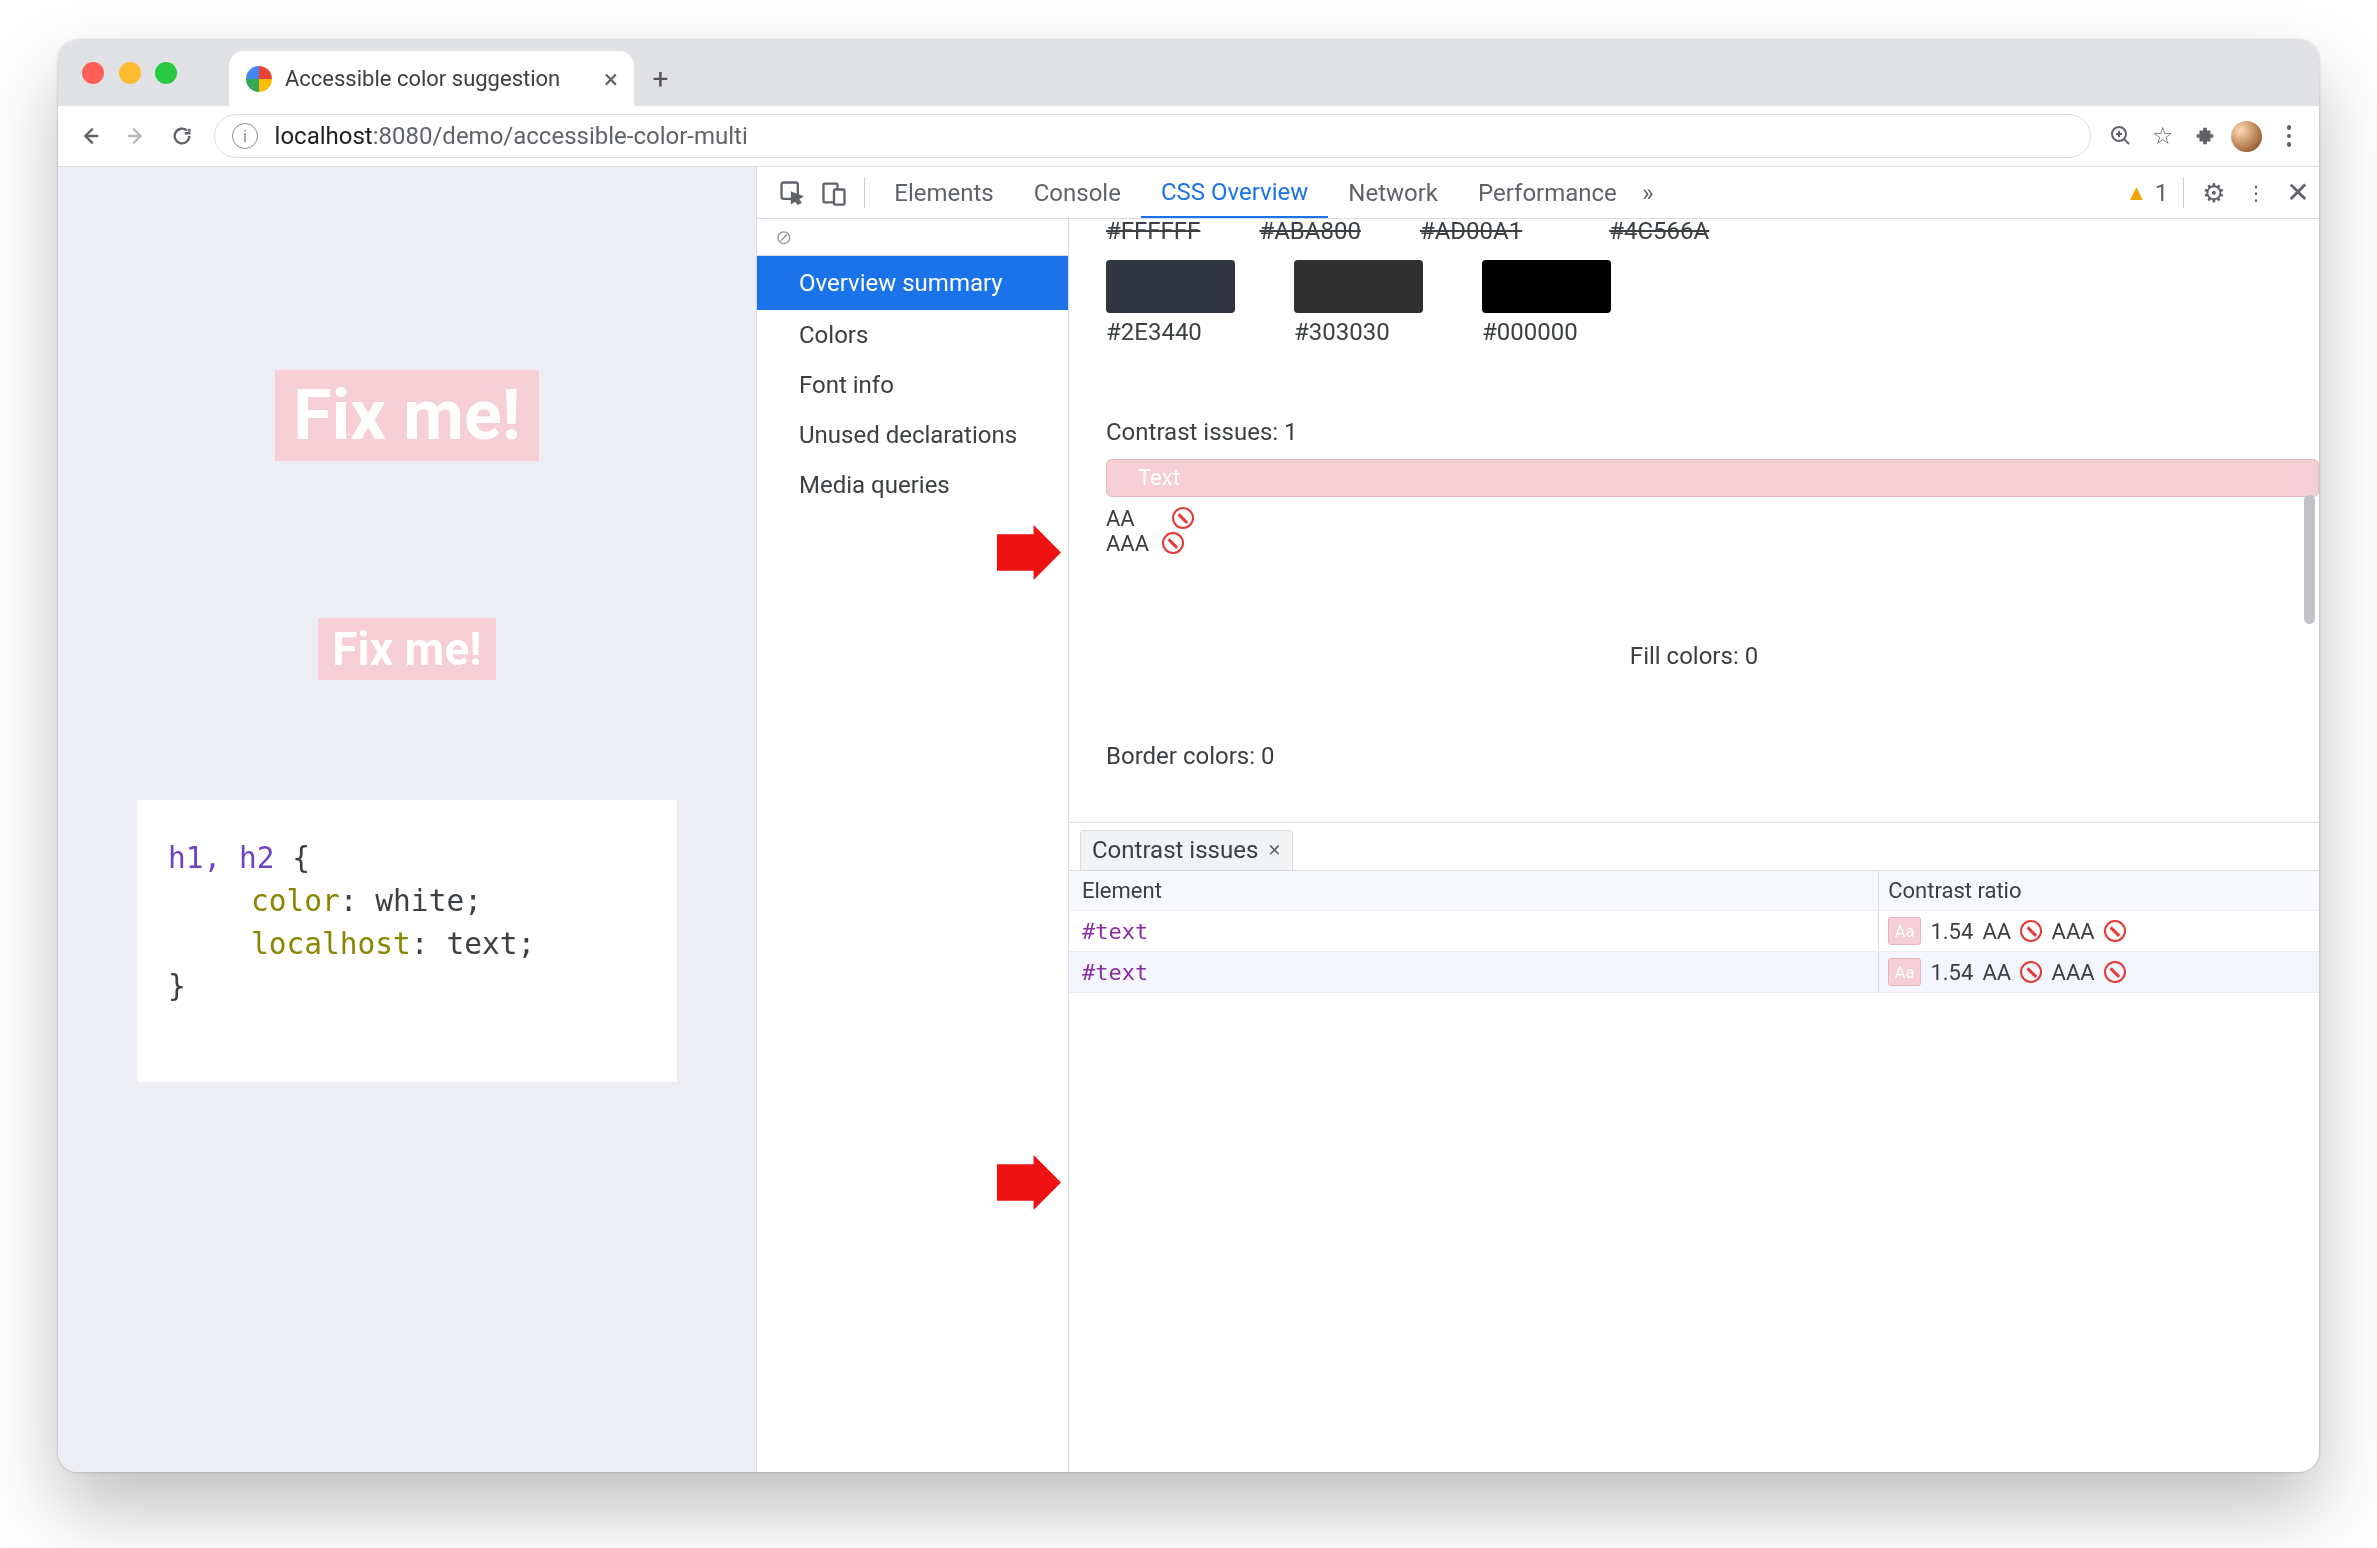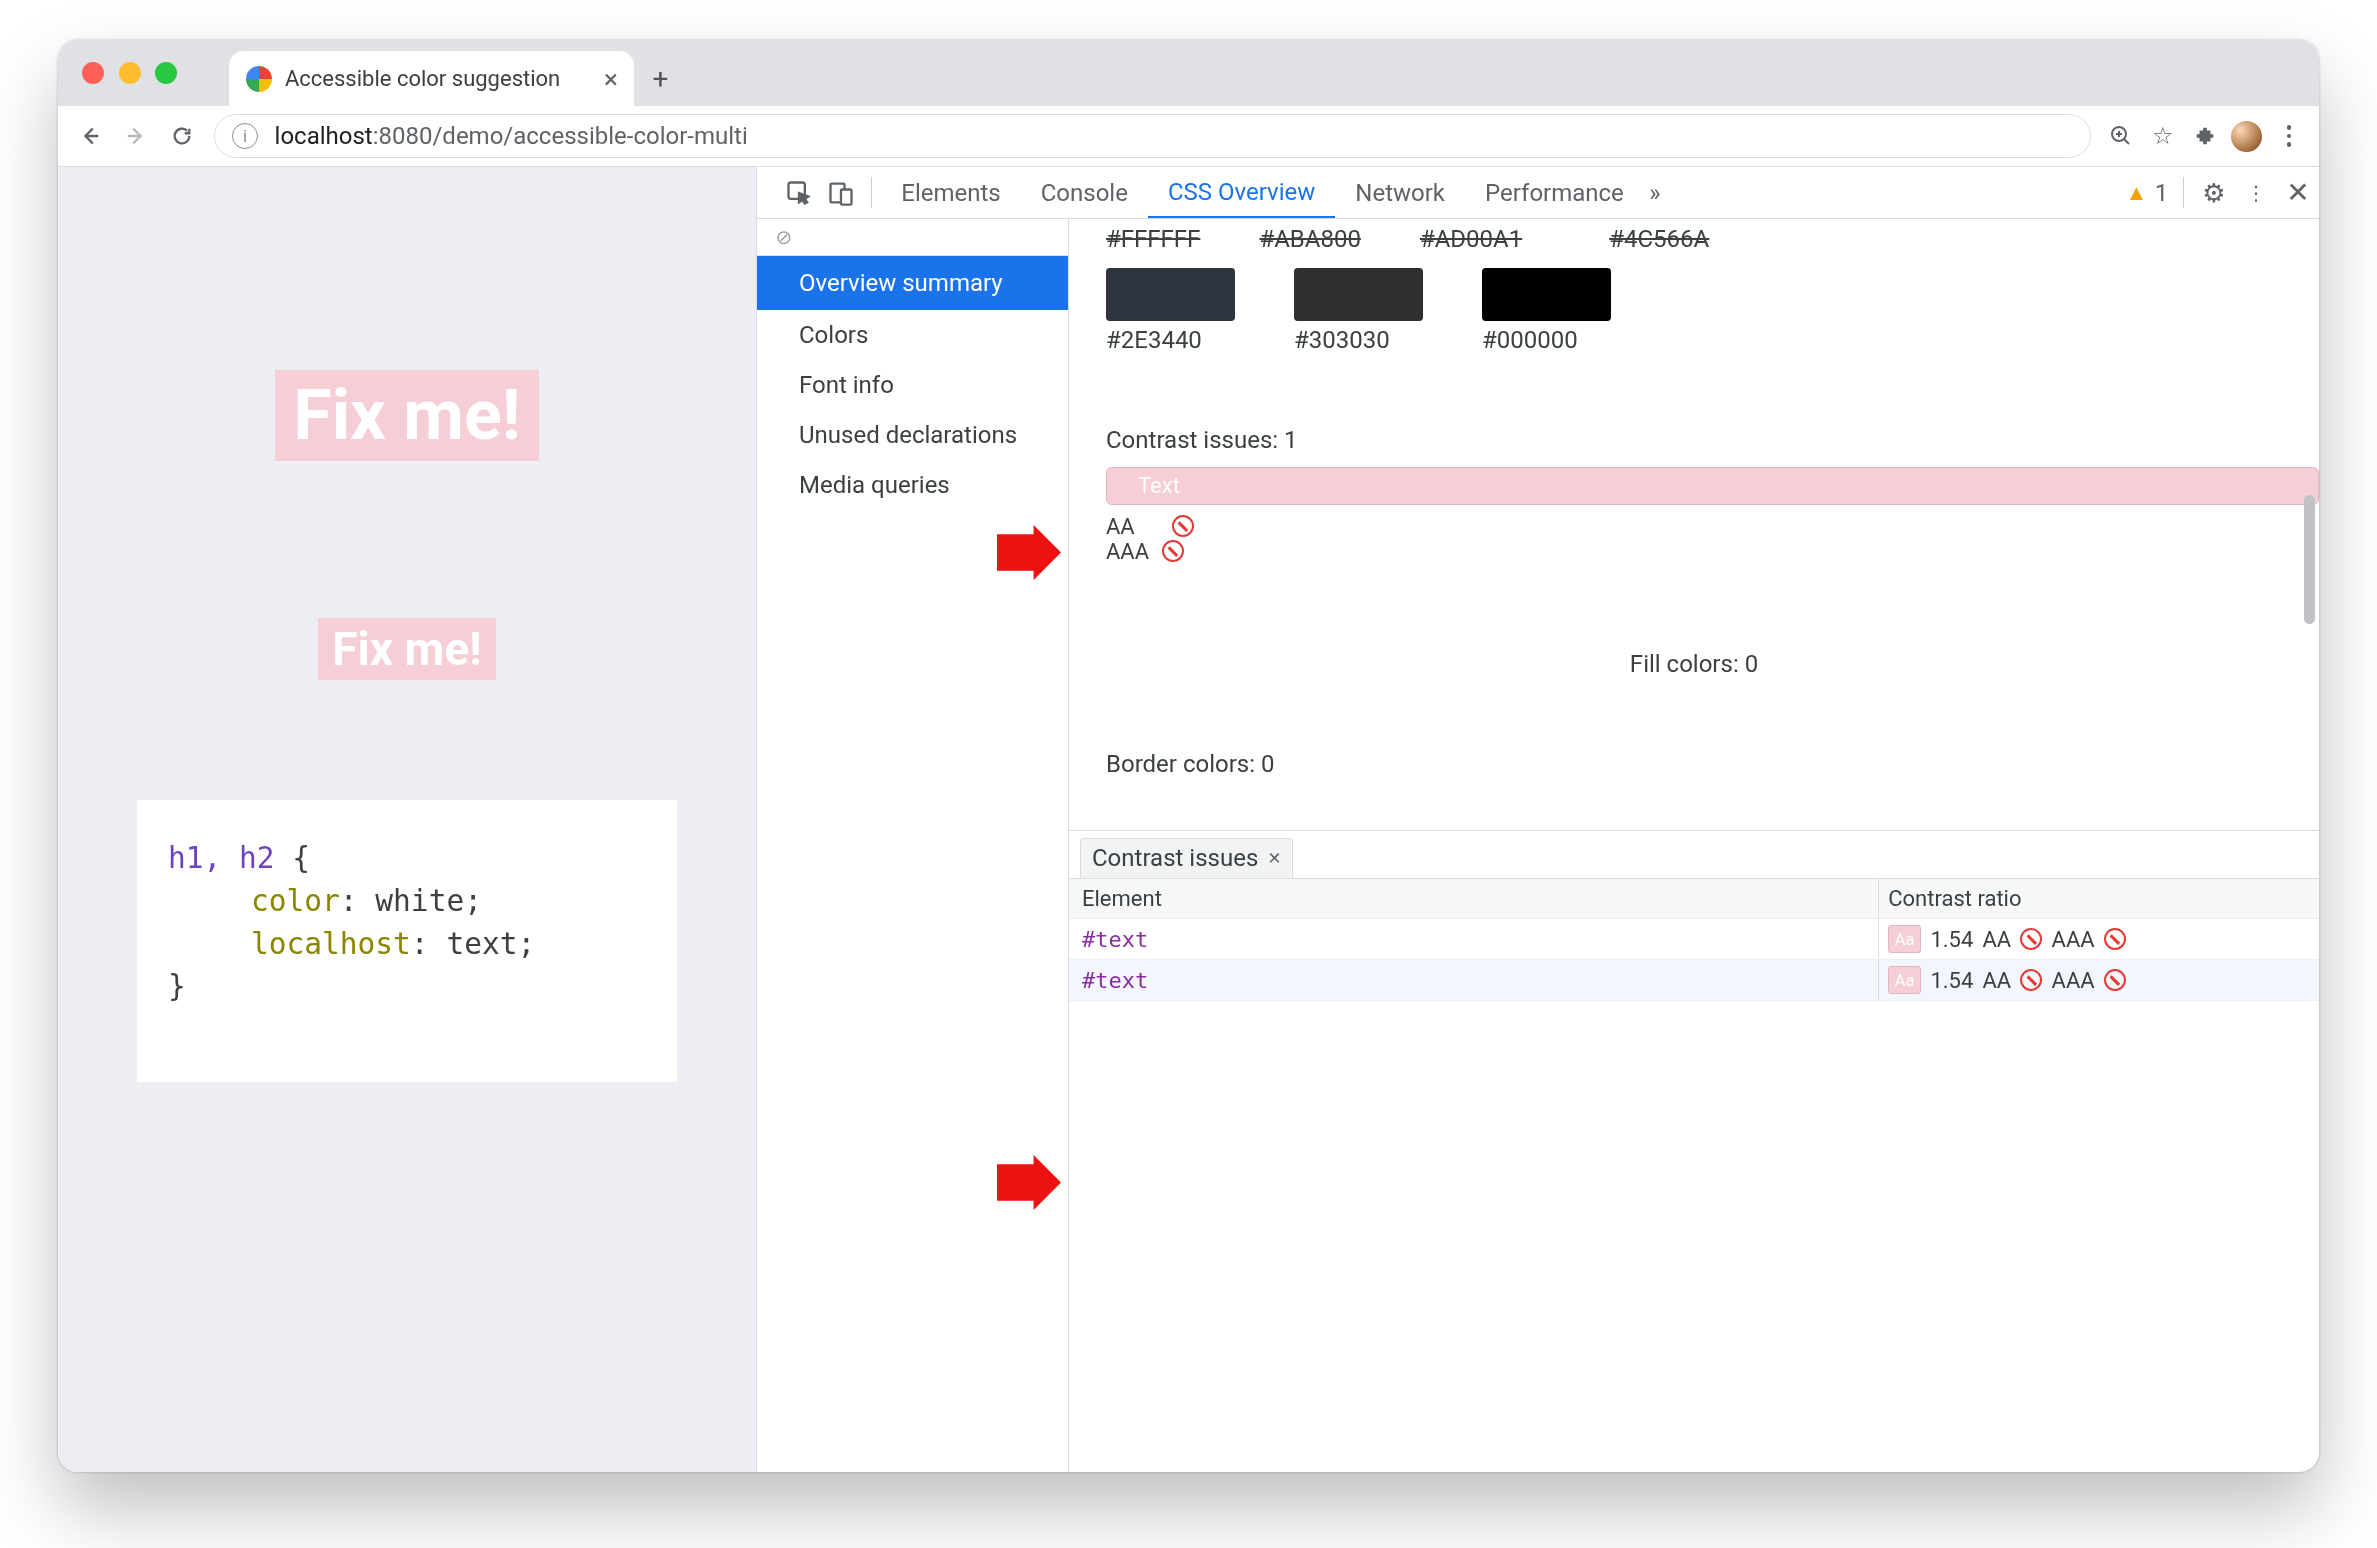--- a/index.html
+++ b/index.html
@@ -57,37 +57,37 @@
   .content{ flex:1; display:flex; min-height:0;}
   .page { width:698px; background:#eceef3; display:flex; flex-direction:column; align-items:center; padding-top:203px;}
   .fix1,.fix2{ background:#f6ced6; color:#fff; font-weight:700; display:inline-block;}
   .fix1{ font-size:70px; padding:0 18.4px; line-height:1.3;}
   .fix2{ font-size:46px; padding:0 14.7px; line-height:1.35; margin-top:157px;}
   .code{ margin-top:120px; background:#fff; width:540px; padding:37px 31px 74px; font-family:ui-monospace,SFMono-Regular,Menlo,monospace; font-size:29.5px; line-height:1.45; color:#3c4043;}
   .code .sel{color:#6f42c1;}
   .code .prop{color:#8a8600;}
   .code .val{color:#3c4043;}
   .devtools{ flex:1; display:flex; flex-direction:column; border-left:0.9px solid #dadce0; min-width:0;}
-  .dt-tabs{ height:52px; display:flex; align-items:center; border-bottom:0.9px solid #dadce0; padding-left:21px;}
+  .dt-tabs{ height:52px; display:flex; align-items:center; border-bottom:0.9px solid #dadce0; padding-left:14px;}
   .dt-icon{ width:42px; display:flex; align-items:center; justify-content:center; color:#5f6368; font-size:20px;}
   .dt-tab{ padding:0 20px; height:100%; display:flex; align-items:center; font-size:24px; color:#5f6368;}
   .dt-tab.active{ color:#1a73e8; border-bottom:2.8px solid#1a73e8;}
   .dt-double{ font-size:24px; color:#5f6368; margin-left:5.5px;}
   .dt-warn{ display:flex; align-items:center; gap:7.4px; margin-left:auto; margin-right:5.5px; color:#5f6368; font-size:24px;}
   .warn-tri{ color:#f0a30a; font-size:22px;}
   .dt-sep{width:0.9px; height:31px; background:#cdd0d3; margin:0 9.2px;}
   .gear{font-size:26px;color:#5f6368;}
   .dt-body{ flex:1; display:flex; min-height:0;}
   .dt-side{ width:312px; border-right:0.9px solid #dadce0; display:flex; flex-direction:column;}
   .dt-side-top{ height:37px; border-bottom:0.9px solid #dadce0; display:flex; align-items:center; padding-left:18.4px; color:#9aa0a6; font-size:20px;}
   .dt-side-item{ padding:11px 42px; font-size:24px; color:#3c4043;}
   .dt-side-item.sel{ background:#1a73e8; color:#fff; padding-top:13px; padding-bottom:13px;}
   .dt-main{ flex:1; display:flex; flex-direction:column; position:relative; min-width:0;}
   .swatch-row{ display:flex; gap:59px; padding:3.7px 37px;}
-  .sw-label{ font-size:24px; color:#3c4043;margin-top:8px;}
+  .sw-label{ font-size:24px; color:#3c4043;}
   .sw-label.cut{ text-decoration:line-through;}
   .swatches2{ display:flex; gap:59px; padding:11px 37px 3.7px;}
   .swatch{ width:129px; height:53px; border-radius:3.7px;}
   .lbls2{ display:flex; gap:59px; padding:1.8px 37px 3.7px;}
   .lbl2{ width:129px; font-size:24px; color:#3c4043;}
   .section-h{ font-size:24px; color:#3c4043; padding:3.7px 37px; margin-top:37px;}
   .text-swatch{ background:#f6ced6; color:#fff; font-size:22px; border-radius:5.5px; padding:5.5px 31px; margin:9.2px 0 9.2px 37px; display:inline-block; border:0.9px solid #e3b7c1;}
   .aa{ font-size:22px; color:#3c4043; padding-left:37px; display:flex; gap:13px; align-items:center;}
   .no{ width:22px; height:22px; border:2.8px solid #e53935; border-radius:50%; position:relative;}
   .no::after{content:"";position:absolute;left:18%;top:44%;width:64%;height:2.8px;background:#e53935;transform:rotate(45deg);}

